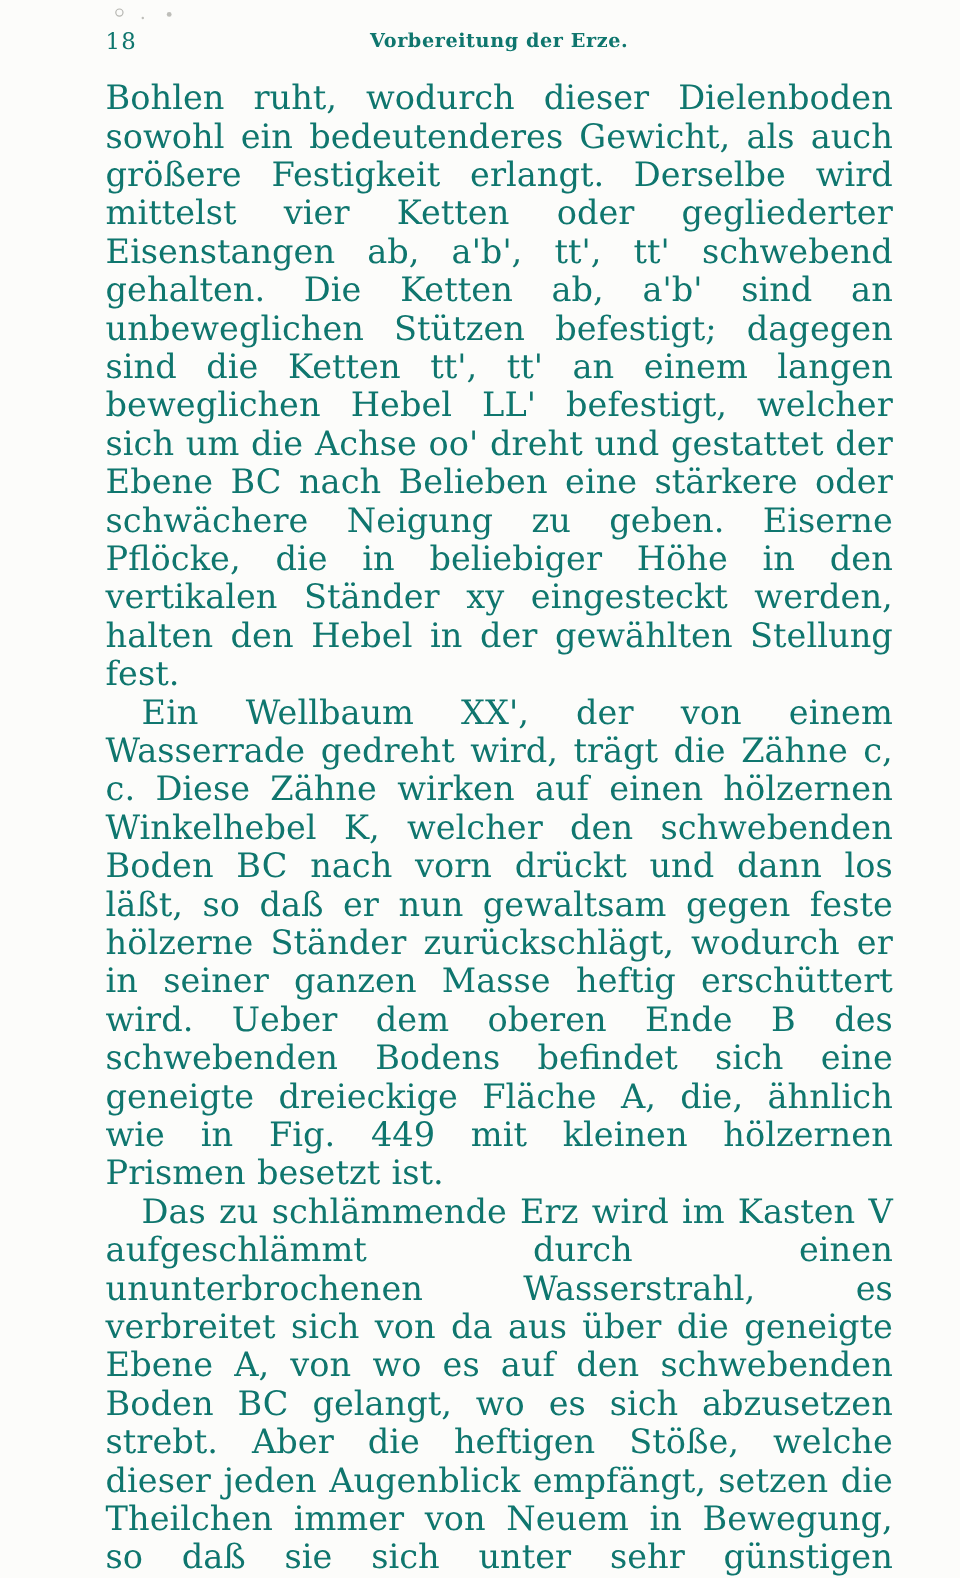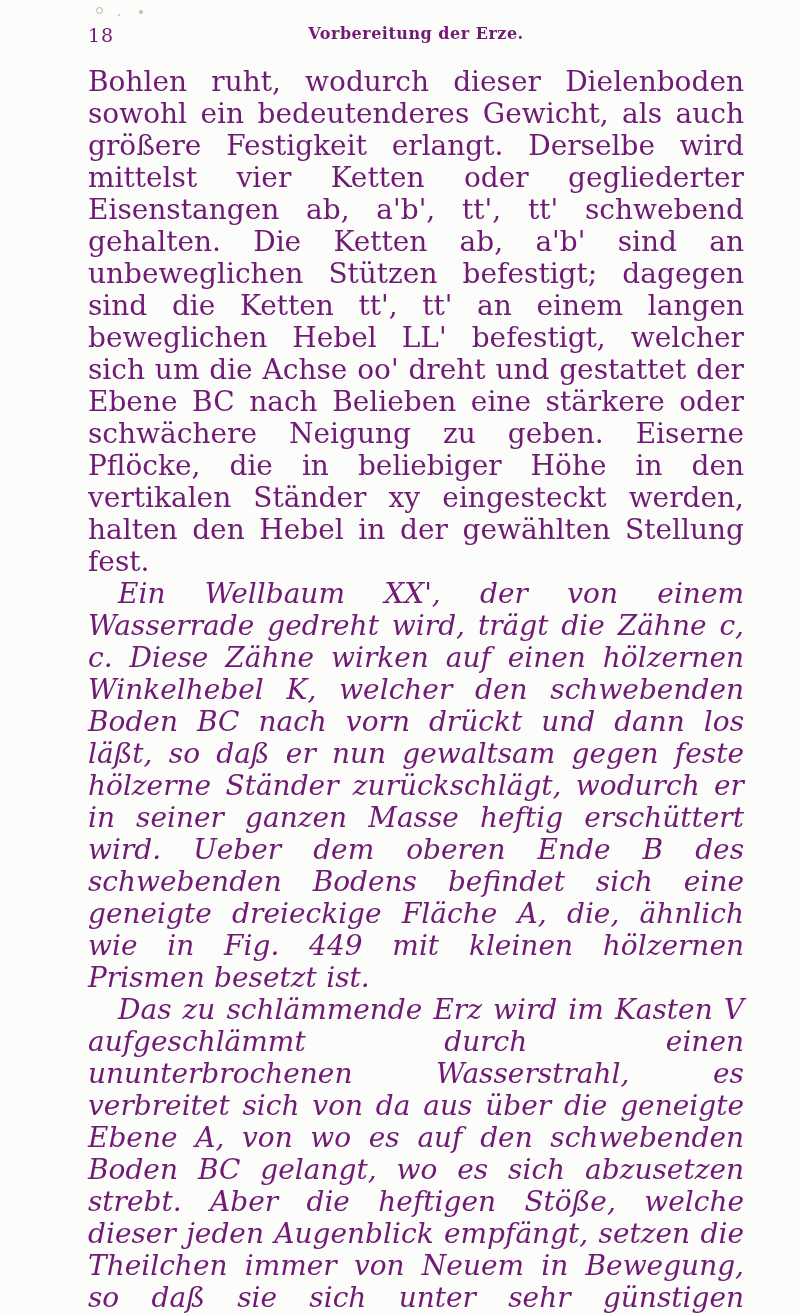--- a/index.html
+++ b/index.html
@@ -10,21 +10,21 @@
     width: 800px;
     height: 1315px;
     background: #f6f6f4;
     font-family: "DejaVu Serif", serif;
   }
   .page {
     position: relative;
     width: 800px;
     height: 1315px;
     background: #fcfcfa;
-    color: #701a75;
+    color: #0f766e;
     overflow: hidden;
   }
   
   .speck {
     position: absolute;
     border-radius: 50%;
     background: #8a8a84;
     opacity: 0.55;
   }
   .speck.s1 { left: 96px;  top: 7px;  width: 5px; height: 5px; background: transparent; border: 1.5px solid #7d7d77; }
@@ -63,21 +63,20 @@
     text-align: justify;
     hyphens: auto;
     -webkit-hyphens: auto;
     word-spacing: 0.5px;
   }
   .text-block p {
     margin: 0;
   }
   .text-block p.indented {
     text-indent: 30px;
-    font-style: italic;
   }
 </style>
 </head>
 <body>
 
 <div class="page" lang="de">
 
   <span class="speck s1"></span>
   <span class="speck s2"></span>
   <span class="speck s3"></span>

